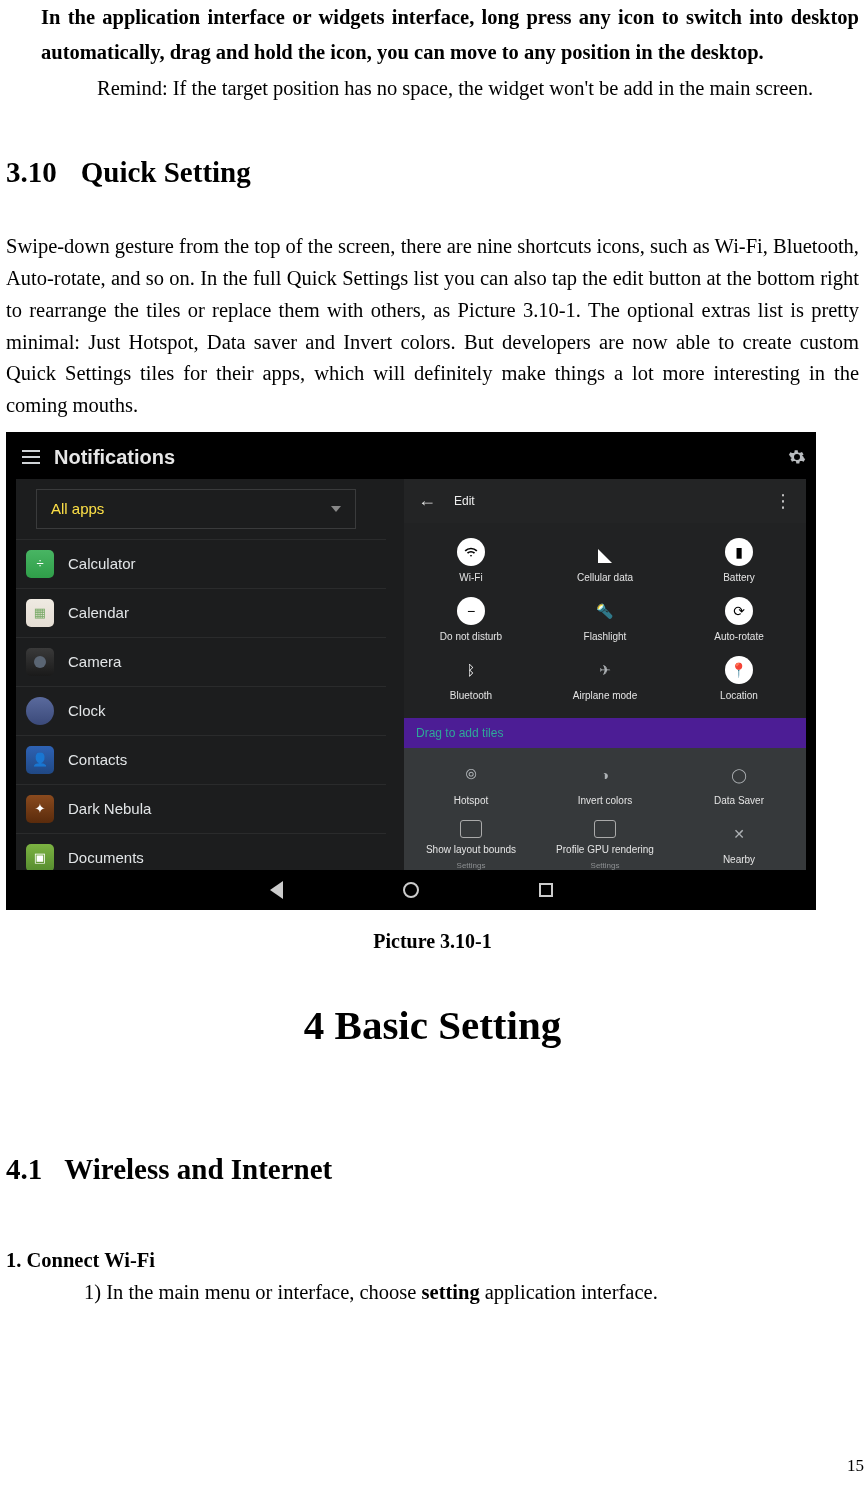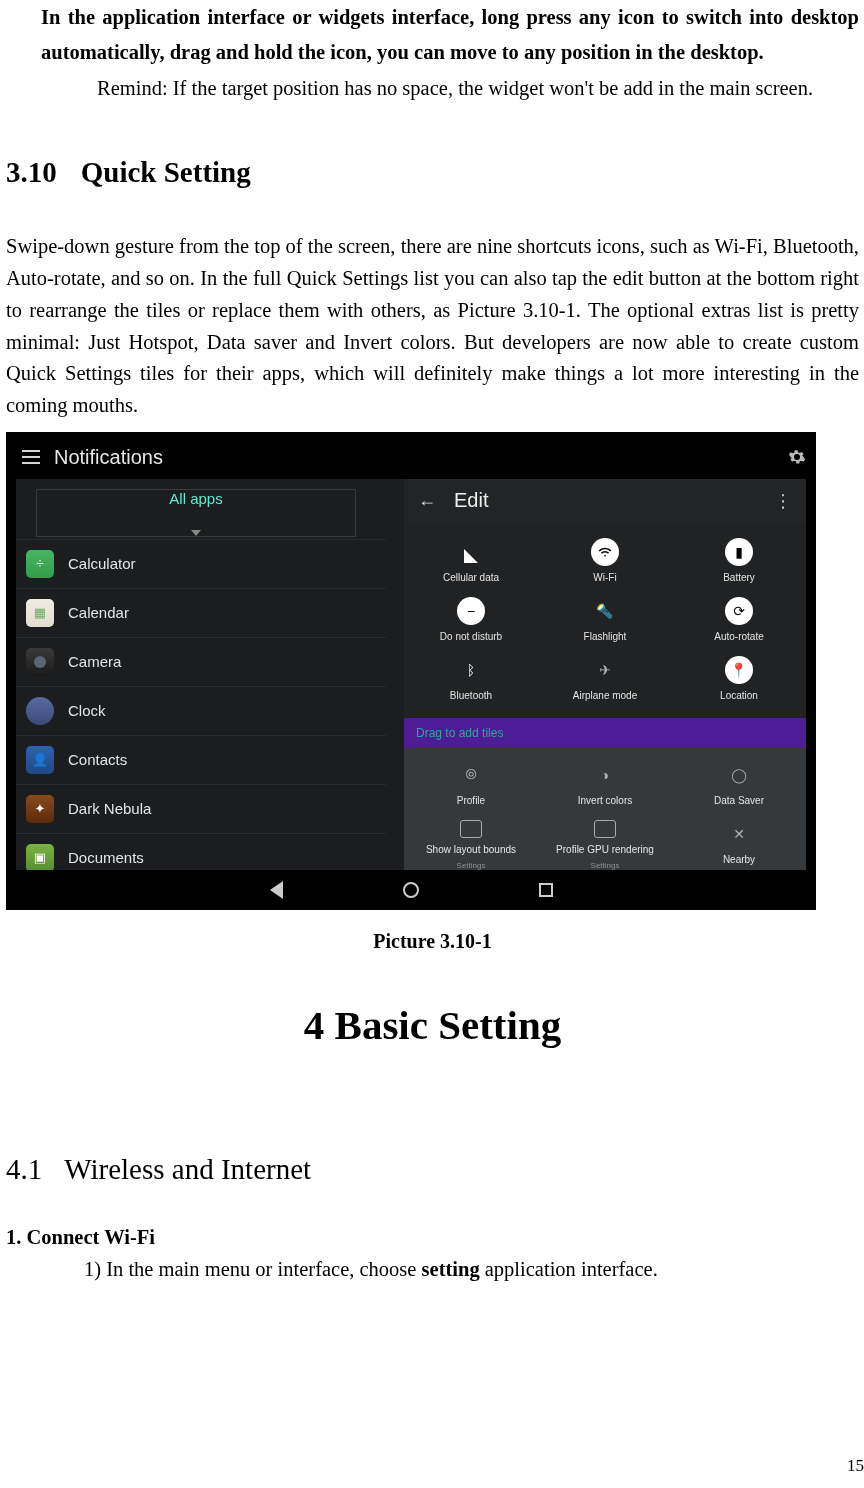--- a/index.html
+++ b/index.html
@@ -66,44 +66,43 @@
     padding-bottom: 6px;
   }
   .hamburger {
     width: 18px; height: 14px;
     display: inline-flex;
     flex-direction: column;
     justify-content: space-between;
     margin-left: 6px;
   }
   .hamburger span { background:#cfd3d6; height:2px; width:100%; display:block; }
-  .notif-title { font-size: 20px; color:#e6e6e6; font-weight:400; flex-grow:1;}
+  .notif-title { font-size: 20px; color:#e6e6e6; font-weight:700; flex-grow:1;}
   .gear {
     width: 18px; height: 18px; position: relative;
   }
   .gear svg { width:18px; height:18px; }
   .notif-body {
     background: #1c1d1e;
     margin-top: 4px;
     height: 400px;
     position: relative;
     overflow: hidden;
   }
   .allapps {
     position:absolute;
     top:10px; left:20px;
-    width: 320px; height:48px;
+    width: 320px; height:40px;
     border:1px solid #3a3b3c;
     display:flex;
     align-items:center;
     padding:0 14px;
     font-size:15px;
-    color:#5eead4;
+    color:#fde047;
     justify-content: space-between;
-    flex-direction: column;
   }
   .caret-down {
     width:0;height:0;border-left:5px solid transparent;border-right:5px solid transparent;border-top:6px solid #888;
   }
   .app-list {
     position:absolute;
     top:60px;
     left:0;
     right:420px;
   }
@@ -142,21 +141,21 @@
   }
   .edit-header {
     display:flex;
     align-items:center;
     height: 44px;
     padding: 0 14px;
     gap: 18px;
     background:#232425;
   }
   .edit-header .arrow { font-size:18px; color:#ddd;}
-  .edit-header .title { font-size:20px; color:#eee; flex-grow:1;}
+  .edit-header .title { font-size:12px; color:#eee; flex-grow:1;}
   .dots { color:#ccc; letter-spacing:0px; font-size:18px; line-height:4px;}
   .tile-grid {
     display:grid;
     grid-template-columns: repeat(3,1fr);
     gap:0;
     padding: 8px 0 10px 0;
   }
   .tile {
     display:flex;
     flex-direction:column;
@@ -209,23 +208,23 @@
     margin-top: 20px;
   }
   h1.chap {
     text-align:center;
     font-size: 41px;
     font-weight: bold;
     margin-top: 48px;
   }
   h2.section-4-1 {
     font-size: 29px;
-    font-weight: normal;
+    font-weight: bold;
     margin-top: 104px;
-    margin-bottom: 40px;
+    margin-bottom: 63px;
   }
   .num41 { margin-right: 22px; display:inline-block;}
   .subhead {
     font-weight: bold;
     font-size: 20.5px;
     margin-bottom: 5px;
   }
   .step {
     margin-left: 78px;
     font-size: 20.5px;
@@ -306,34 +305,34 @@
         </div>
 
         <div class="edit-panel">
           <div class="edit-header">
             <span class="arrow">←</span>
             <span class="title">Edit</span>
             <span class="dots">⋮</span>
           </div>
           <div class="tile-grid">
             <div class="tile">
-                <div class="clear-ic">
-                  <div class="tri"></div>
-                </div>
-                <span class="lbl">Cellular data</span>
-              </div>
-            <div class="tile">
                 <div class="circ">
                   <svg width="14" height="14" viewBox="0 0 24 24" fill="#000">
                     <path d="M12 20l-2-2a3 3 0 014 0zM5 13a10 10 0 0114 0l-2 2a7 7 0 00-10 0zM1 9a16 16 0 0122 0l-2 2a13 13 0 00-18 0z"></path>
                   </svg>
                 </div>
                 <span class="lbl">Wi-Fi</span>
               </div>
             <div class="tile">
+                <div class="clear-ic">
+                  <div class="tri"></div>
+                </div>
+                <span class="lbl">Cellular data</span>
+              </div>
+            <div class="tile">
                 <div class="circ">▮</div>
                 <span class="lbl">Battery</span>
               </div>
             <div class="tile">
                 <div class="circ">−</div>
                 <span class="lbl">Do not disturb</span>
               </div>
             <div class="tile">
                 <div class="clear-ic">🔦</div>
                 <span class="lbl">Flashlight</span>
@@ -352,21 +351,21 @@
               </div>
             <div class="tile">
                 <div class="circ">📍</div>
                 <span class="lbl">Location</span>
               </div>
           </div>
           <div class="drag-tiles">Drag to add tiles</div>
           <div class="lower-grid">
             <div class="tile">
                 <div class="clear-ic">⦾</div>
-                <span class="lbl">Profile</span>
+                <span class="lbl">Hotspot</span>
               </div>
             <div class="tile">
                 <div class="clear-ic">◑</div>
                 <span class="lbl">Invert colors</span>
               </div>
             <div class="tile">
                 <div class="clear-ic">◯</div>
                 <span class="lbl">Data Saver</span>
               </div>
             <div class="tile">

